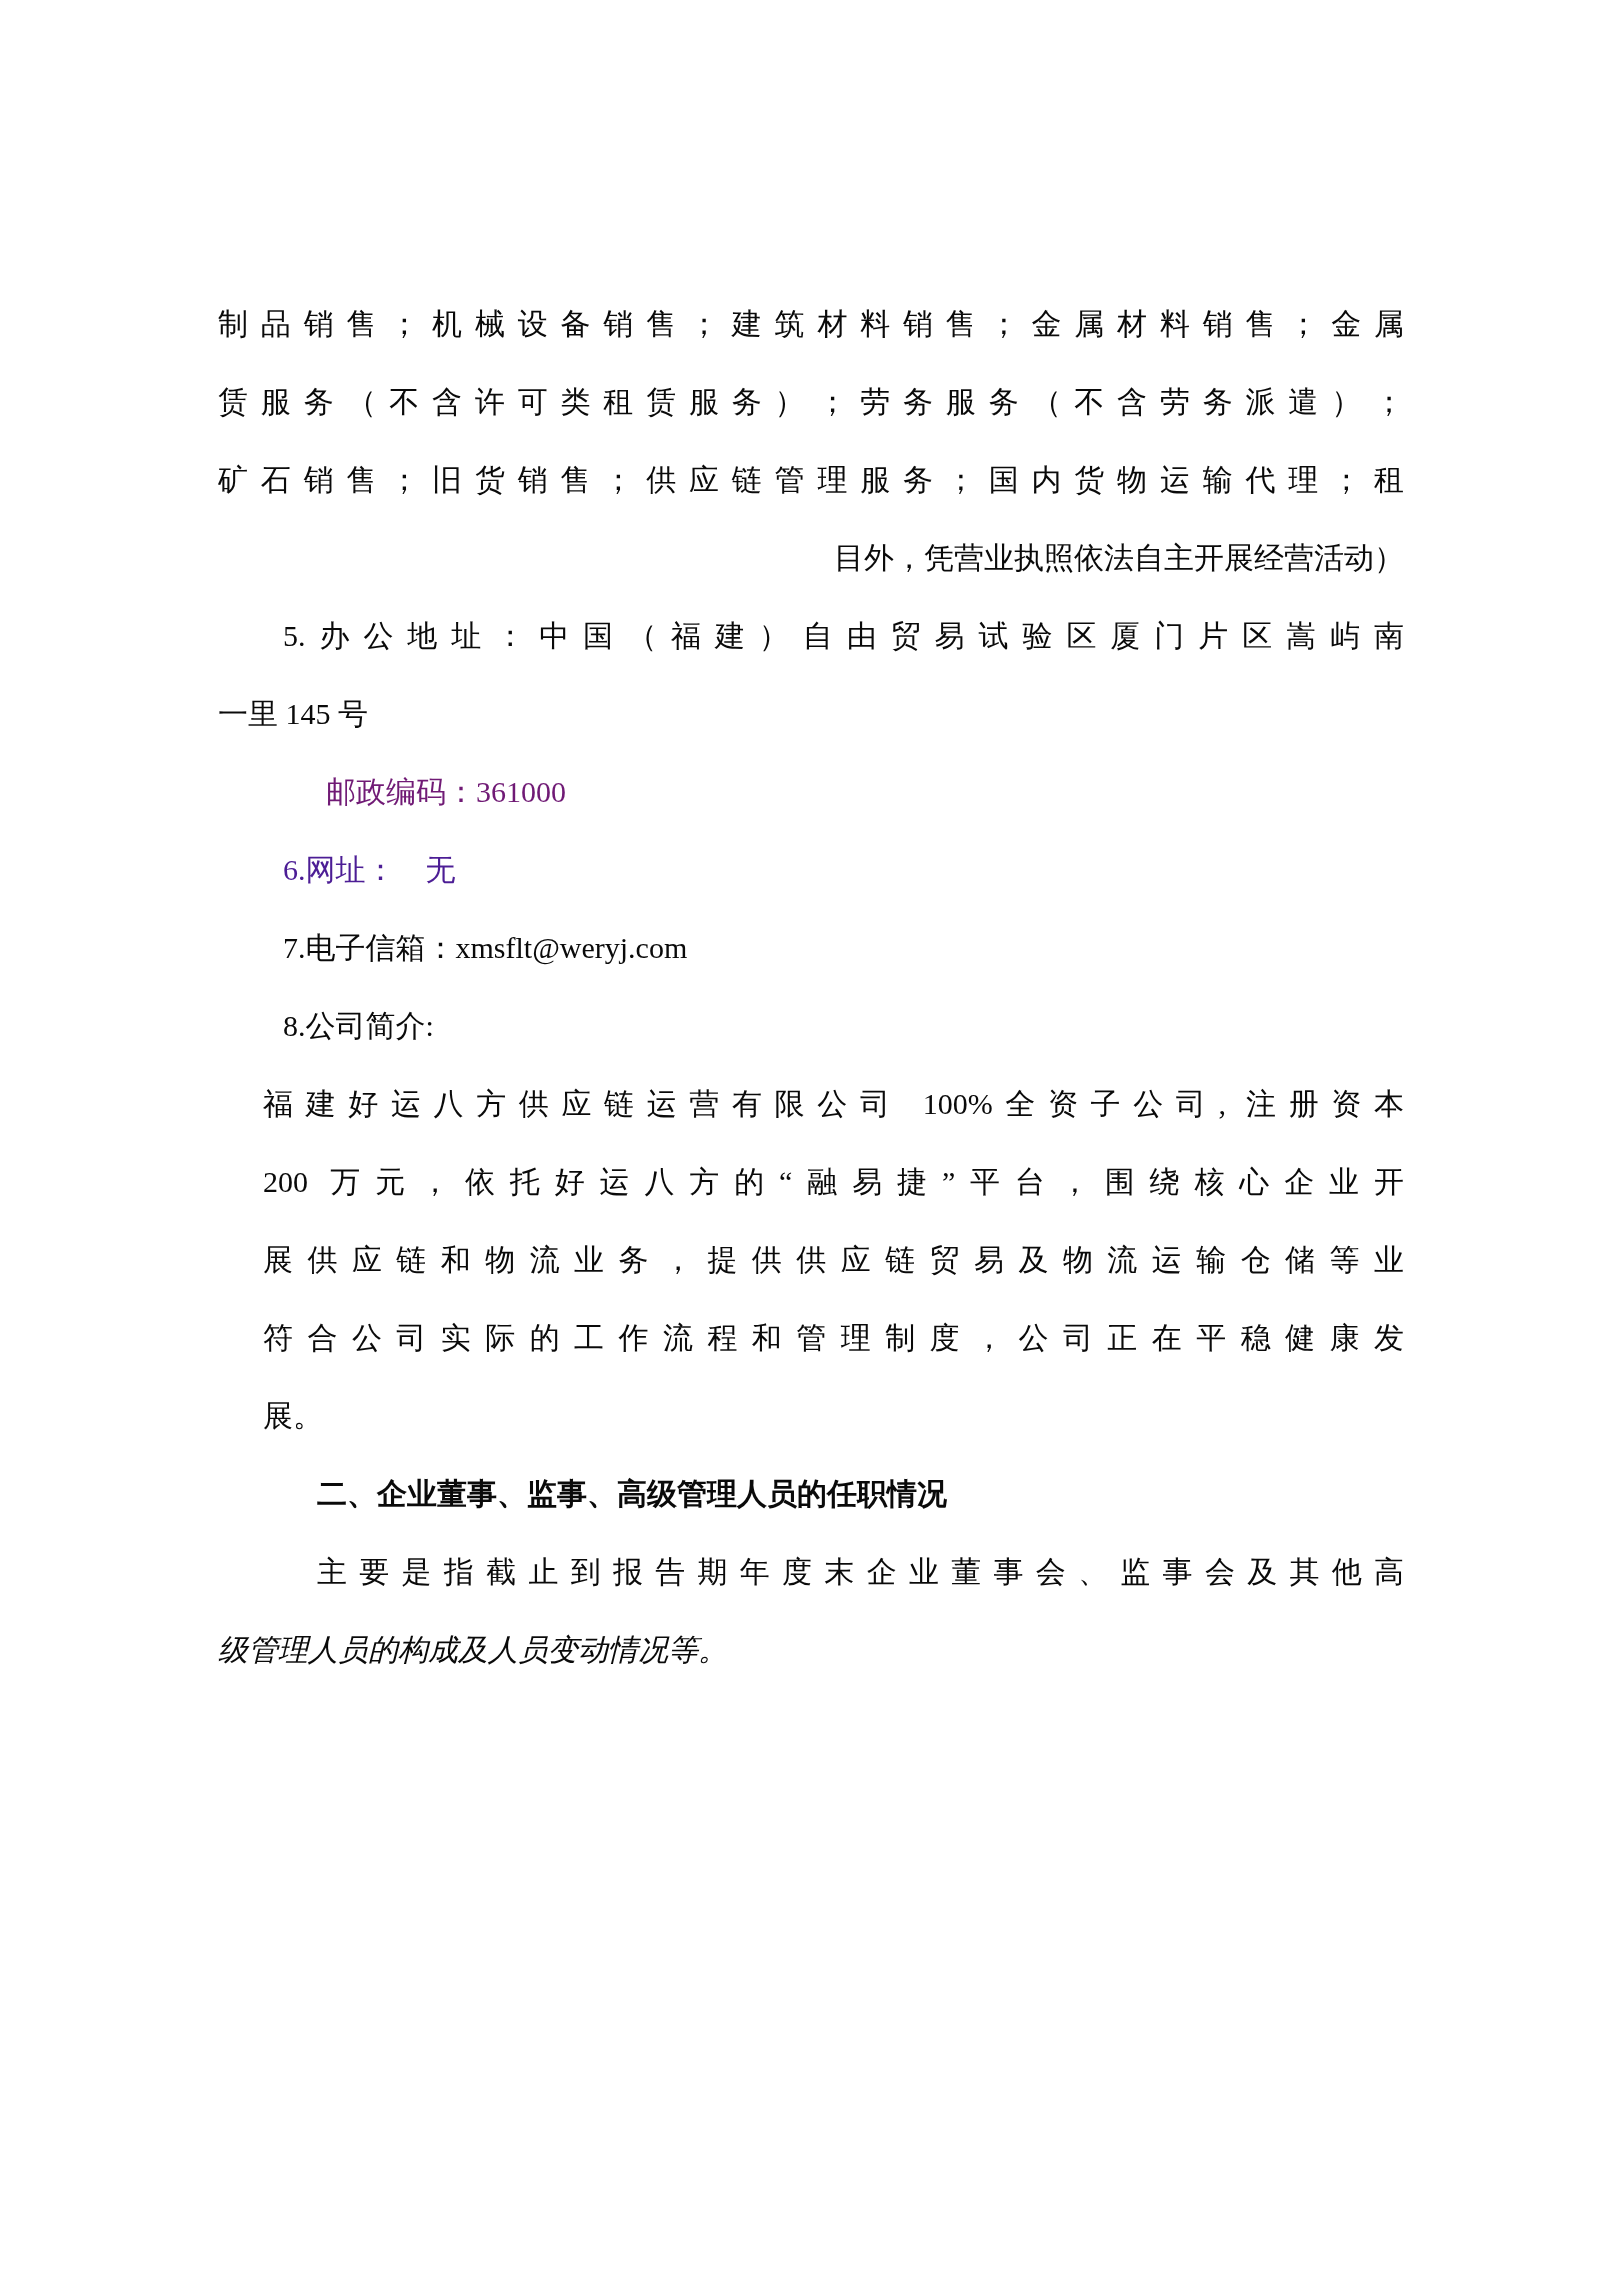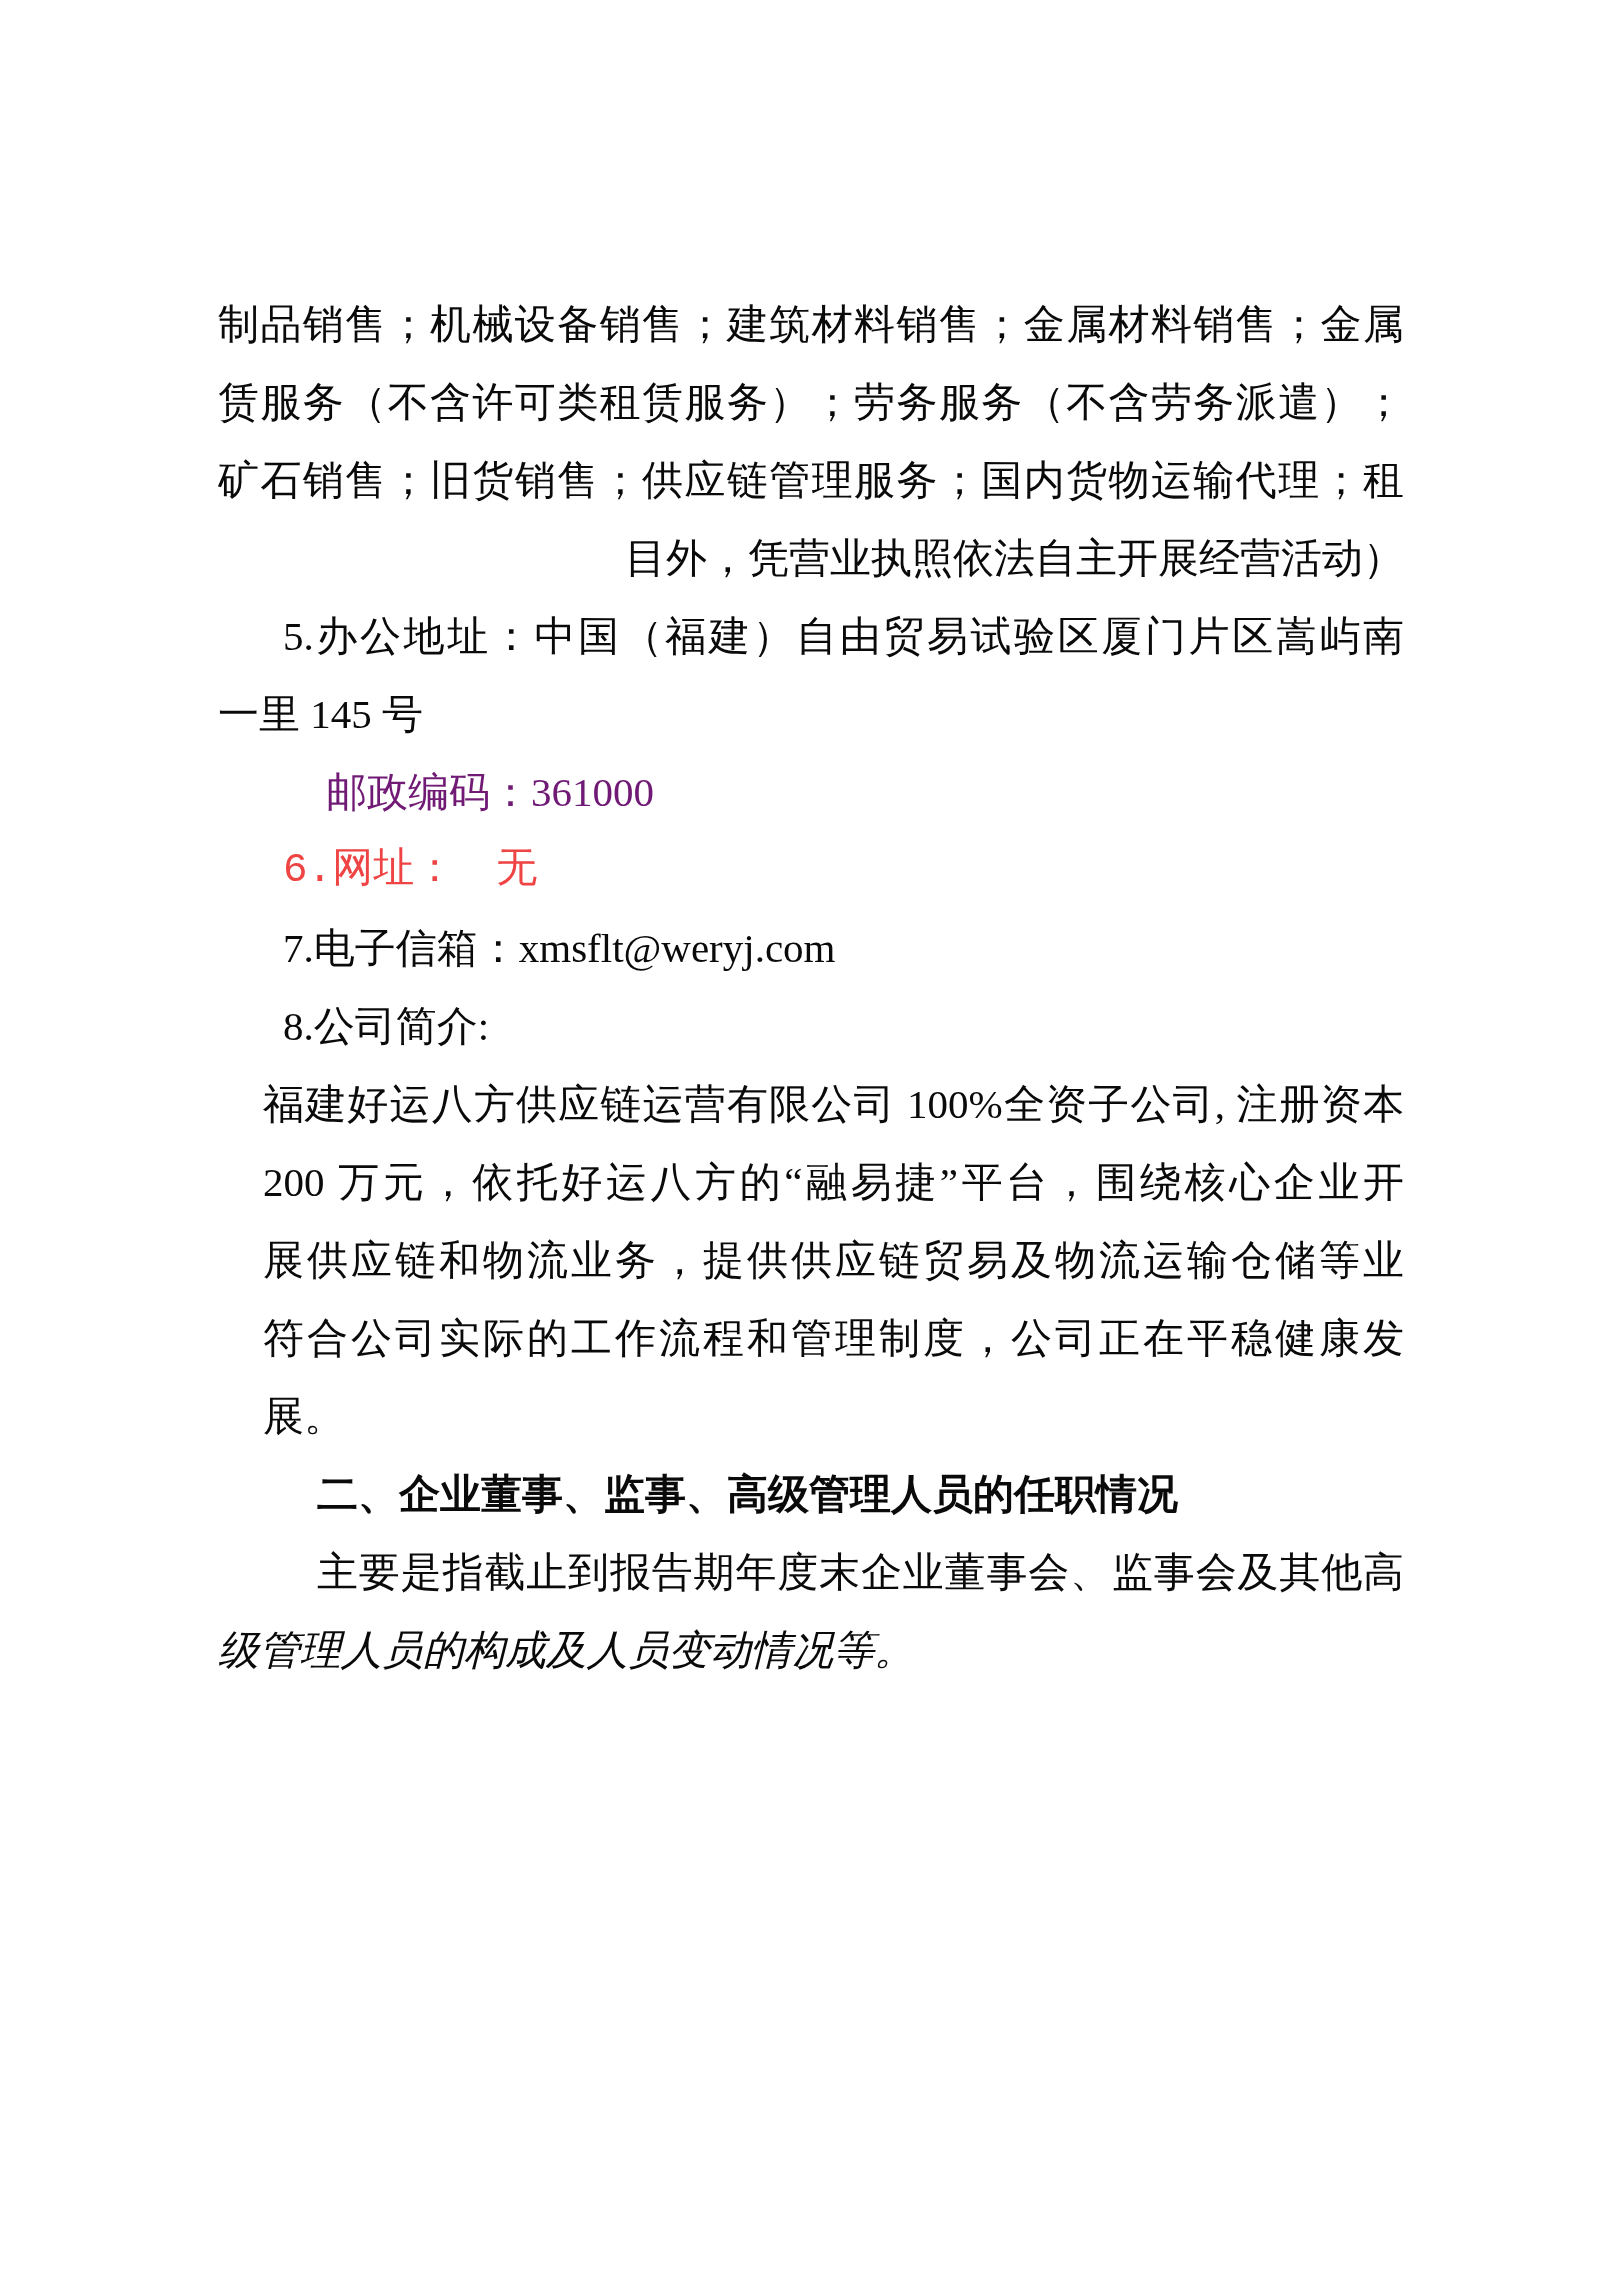--- a/index.html
+++ b/index.html
@@ -12,21 +12,21 @@
     overflow:hidden;
   }
   .textblock{
     position:absolute;
     left:218px;top:285px;
     width:1186px;
   }
   .line{
     height:78px;
     line-height:78px;
-    font-size:41px;
+    font-size:30px;
     color:#0a0a0a;
     white-space:pre;
     overflow:visible;
   }
   .line.justify{
     text-align:justify;
     text-align-last:justify;
     white-space:normal;
   }
   .st-flush{margin-left:0;}
@@ -42,21 +42,21 @@
 
 <div class="page">
   <div class="textblock">
       <div class="line st-flush justify" style="color: rgb(10, 10, 10);">制品销售；机械设备销售；建筑材料销售；金属材料销售；金属</div>
       <div class="line st-flush justify" style="color: rgb(10, 10, 10);">赁服务（不含许可类租赁服务）；劳务服务（不含劳务派遣）；</div>
       <div class="line st-flush justify" style="color: rgb(10, 10, 10);">矿石销售；旧货销售；供应链管理服务；国内货物运输代理；租</div>
       <div class="line st-flush" style="color: rgb(10, 10, 10); text-align: right;">目外，凭营业执照依法自主开展经营活动）</div>
       <div class="line st-item justify" style="color: rgb(10, 10, 10);">5.办公地址：中国（福建）自由贸易试验区厦门片区嵩屿南</div>
       <div class="line st-flush" style="color: rgb(10, 10, 10);">一里 145 号</div>
       <div class="line st-sub" style="color: #701a75;">邮政编码：361000</div>
-      <div class="line st-item" style="color: #ef4444; font-family: Liberation Mono, monospace;">6.网址：　无</div>
+      <div class="line st-item" style="color: #4c1d95;">6.网址：　无</div>
       <div class="line st-item" style="color: rgb(10, 10, 10);">7.电子信箱：xmsflt@weryj.com</div>
       <div class="line st-item" style="color: rgb(10, 10, 10);">8.公司简介:</div>
       <div class="line st-para justify" style="color: rgb(10, 10, 10);">福建好运八方供应链运营有限公司 100%全资子公司, 注册资本</div>
       <div class="line st-para justify" style="color: rgb(10, 10, 10);">200 万元，依托好运八方的“融易捷”平台，围绕核心企业开</div>
       <div class="line st-para justify" style="color: rgb(10, 10, 10);">展供应链和物流业务，提供供应链贸易及物流运输仓储等业</div>
       <div class="line st-para justify" style="color: rgb(10, 10, 10);">符合公司实际的工作流程和管理制度，公司正在平稳健康发</div>
       <div class="line st-para" style="color: rgb(10, 10, 10);">展。</div>
       <div class="line st-head bold" style="color: rgb(10, 10, 10);">二、企业董事、监事、高级管理人员的任职情况</div>
       <div class="line st-head justify" style="color: rgb(10, 10, 10);">主要是指截止到报告期年度末企业董事会、监事会及其他高</div>
       <div class="line st-flush" style="color: rgb(10, 10, 10); font-style: italic;">级管理人员的构成及人员变动情况等。</div>

